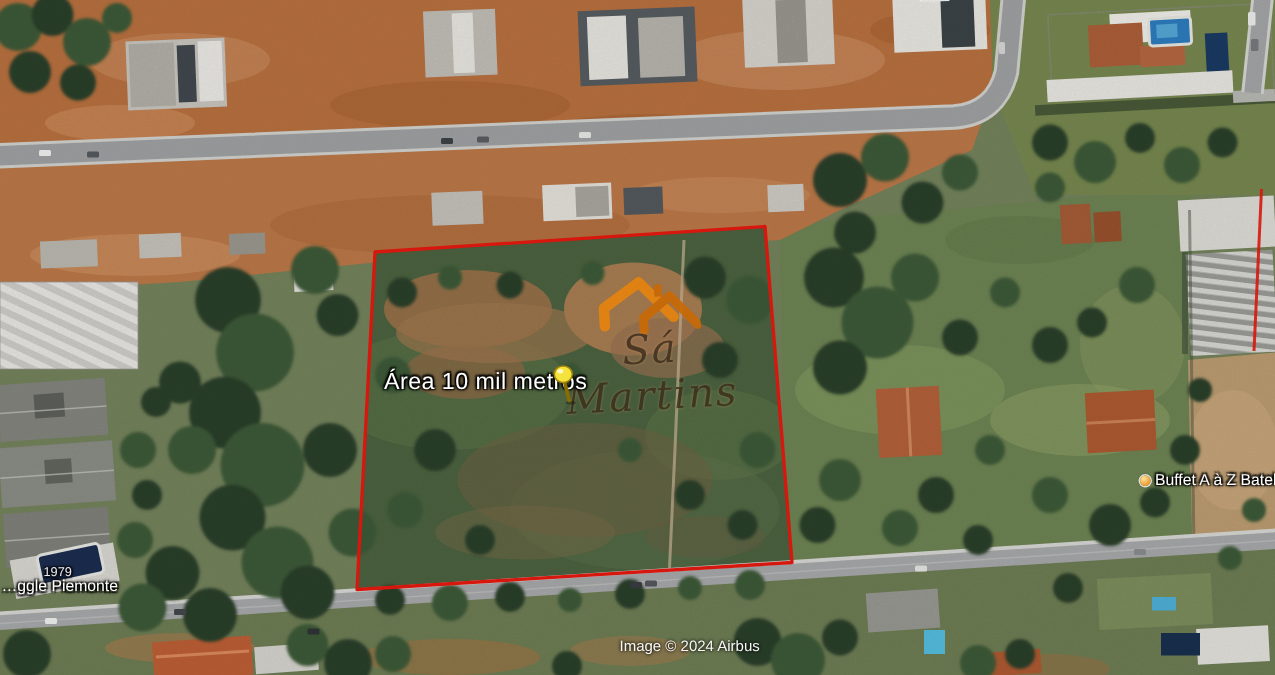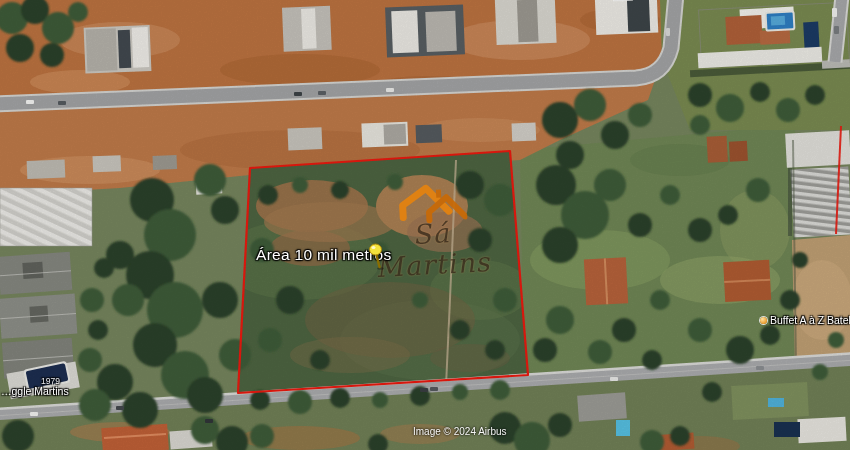--- a/index.html
+++ b/index.html
@@ -5,21 +5,21 @@
   html,body{margin:0;padding:0;background:#222;}
   .stage{position:relative;width:850px;height:450px;overflow:hidden;
          font-family:"Liberation Sans",sans-serif;background:#74835c;}
   .stage svg.scene{position:absolute;left:0;top:0;}
   .gelabel{position:absolute;color:#fff;white-space:nowrap;
     text-shadow:-1px -1px 1px rgba(0,0,0,.85),1px -1px 1px rgba(0,0,0,.85),
                 -1px 1px 1px rgba(0,0,0,.85),1px 1px 1px rgba(0,0,0,.85),
                 0 0 3px rgba(0,0,0,.9);}
   .area-label{left:256px;top:246px;font-size:15.5px;letter-spacing:.3px;}
   .poi-left{left:1px;top:377px;line-height:1.1;}
-  .poi-left .num{display:block;margin-left:40px;font-size:8.5px;opacity:.9;}
+  .poi-left .num{display:block;margin-left:28px;font-size:8.5px;opacity:.9;}
   .poi-left .nm{display:block;font-size:10.5px;}
   .poi-right{left:760px;top:314px;font-size:10.5px;display:flex;align-items:center;gap:3px;}
   .poi-dot{width:7px;height:7px;border-radius:50%;flex:0 0 auto;
     background:radial-gradient(circle at 35% 30%,#ffe2a0,#eb9c2e 70%);
     box-shadow:0 0 0 1px rgba(255,255,255,.8),0 0 2px rgba(0,0,0,.6);}
   .attribution{left:413px;top:426px;font-size:10px;opacity:.95;
     text-shadow:0 0 2px rgba(0,0,0,.9),0 0 3px rgba(0,0,0,.8);}
   .watermark{position:absolute;left:358px;top:182px;width:150px;text-align:center;
     transform:rotate(-3deg);}
   .wm-name{font-family:"DejaVu Serif",serif;font-style:italic;font-size:27px;
@@ -334,21 +334,21 @@
   <div class="gelabel area-label">Área 10 mil metros</div>
   <svg class="pin" width="18" height="28" viewBox="0 0 18 28">
     <ellipse cx="12.5" cy="25.5" rx="3.5" ry="1.2" fill="#000" opacity=".3"></ellipse>
     <path d="M8,10 L11.5,24" stroke="#8a6d00" stroke-width="2.4" stroke-linecap="round"></path>
     <ellipse cx="7.5" cy="6.5" rx="6" ry="5.5" stroke="#a8850a" stroke-width="1" fill="#f4e33c"></ellipse>
     <ellipse cx="5.5" cy="4.5" rx="2" ry="1.5" fill="#ffffff" opacity=".7"></ellipse>
   </svg>
 
   <div class="gelabel poi-left">
     <span class="num">1979</span>
-    <span class="nm">…ggle Martins</span>
+    <span class="nm">…ggle Piemonte</span>
   </div>
   <div class="gelabel poi-right">
     <span class="poi-dot"></span>
     <span>Buffet A à Z Batel</span>
   </div>
 
   <div class="gelabel attribution">Image © 2024 Airbus</div>
 </div>
 
 </body></html>

